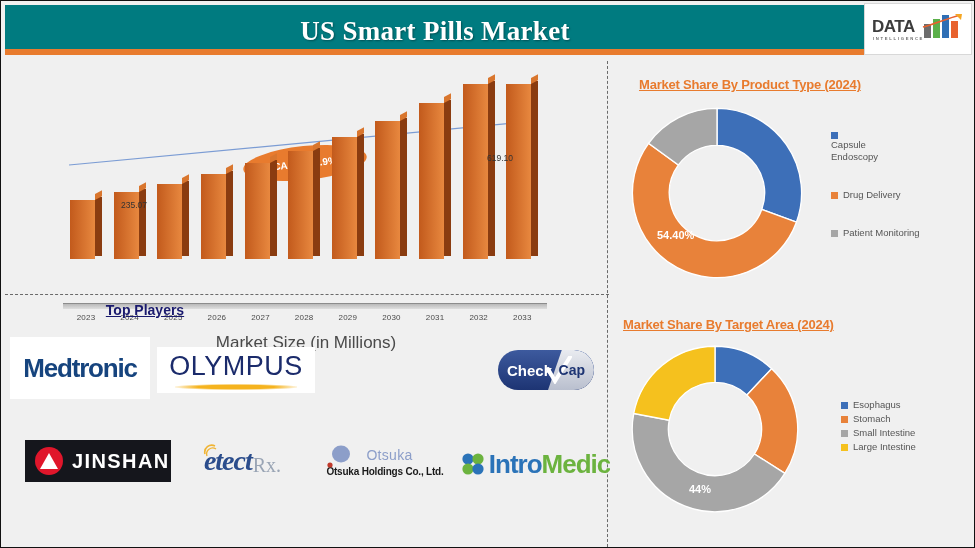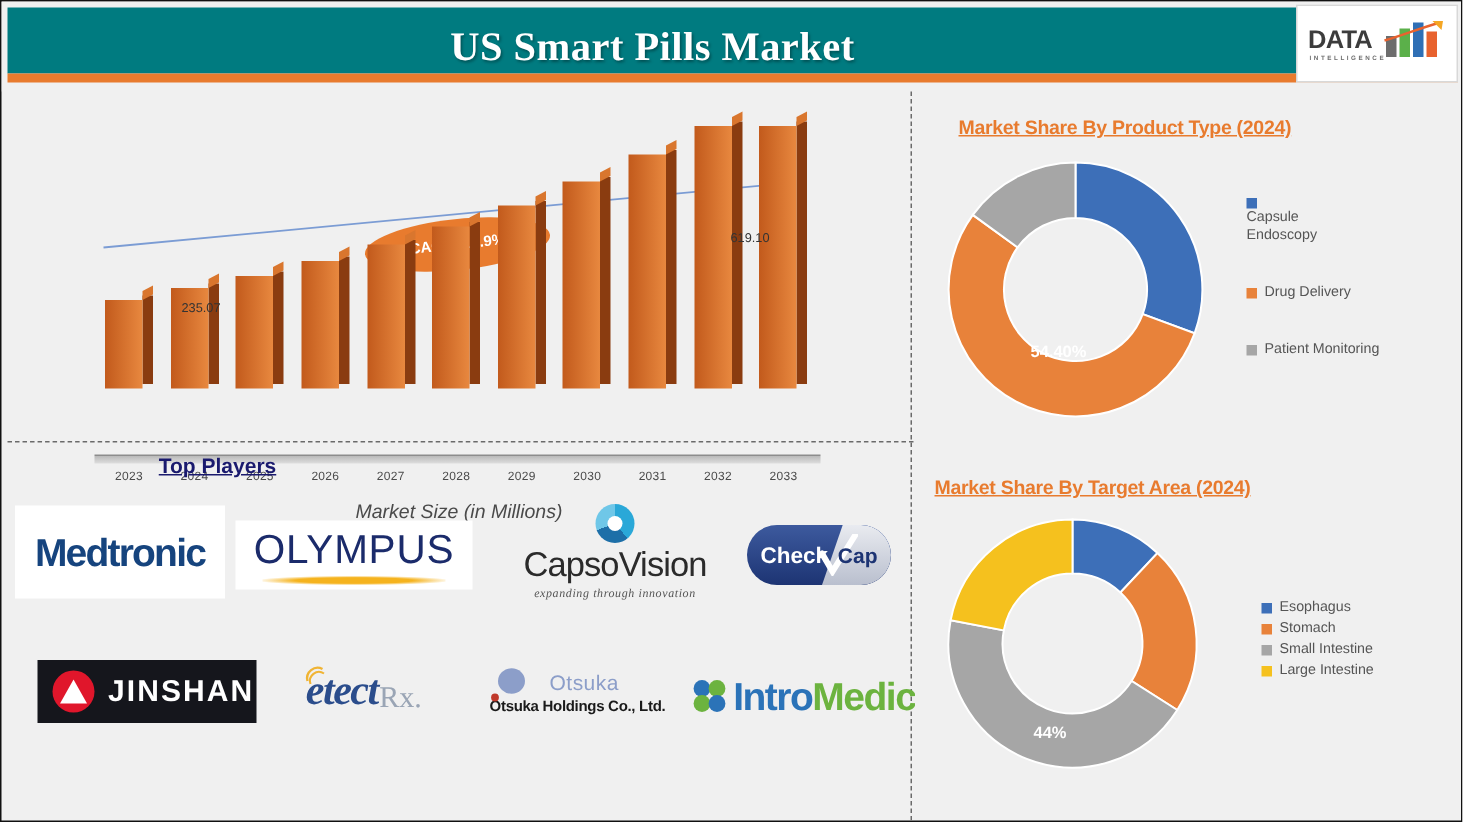--- a/index.html
+++ b/index.html
@@ -89,21 +89,21 @@
   }
   #bar-axisline {
     position:absolute; left:58px; top:244px; width:484px; height:1px; background:#8c8c8c;
   }
   .year-label {
     position:absolute; top:254px; width:44px; text-align:center;
     font-size:8px; color:#4a4a4a; letter-spacing:.2px;
   }
   #axis-title {
     position:absolute; left:0; top:274px; width:602px; text-align:center;
-    font-size:13px; color:#4a4a4a;font-style:italic;
+    font-size:17px; color:#4a4a4a;
   }
   .val-label {
     position:absolute; font-size:8.5px; color:#333; white-space:nowrap;
   }
   #label-first { left:116px; top:141px; }
   #label-last  { left:482px; top:94px; }
 
   #trend-line { position:absolute; left:60px; top:60px; width:480px; height:50px; }
 
   #cagr-bubble {
@@ -333,27 +333,20 @@
       <span class="medtronic-txt">Medtronic</span>
     </div>
 
     <div class="logo-card" style="left:152px; top:50px; width:158px; height:46px;">
       <div class="olympus-wrap">
         <div class="olympus-txt">OLYMPUS</div>
         <div class="olympus-swoosh"></div>
       </div>
     </div>
 
-    <div class="logo-plain" style="left:330px; top:38px; width:150px; height:66px;">
-      <div class="capso-wrap">
-        <div class="capso-mark"></div>
-        <div class="capso-txt">CapsoVision</div>
-        <div class="capso-tag">expanding through innovation</div>
-      </div>
-    </div>
 
     <div class="logo-plain" style="left:488px; top:50px; width:106px; height:46px;">
       <div class="checkcap-pill">
         <div class="cc-right-bg"></div>
         <span class="cc-left">Check</span>
         <svg class="cc-tick" width="26" height="28" viewBox="0 0 26 28">
           <path d="M2,13 L9,25 L24,1" stroke="#ffffff" stroke-width="4" fill="none" stroke-linecap="round"></path>
         </svg>
         <span class="cc-right">Cap</span>
       </div>
@@ -404,21 +397,21 @@
     </div>
   </div>
 
   <div id="donut1-panel">
     <div class="donut-title" style="top:16px;margin-left:16px;">Market Share By Product Type (2024)</div>
     <svg id="donut1-svg" style="position:absolute; left:14px; top:42px;" width="180" height="180" viewBox="0 0 200 200">
         <path d="M100,6 A94,94 0 0 1 188.24098261946418,132.3964347784046 L149.75289445565534,118.2660749282494 A53,53 0 0 0 100,47 Z" fill="#3d6fb8" stroke="#ffffff" stroke-width="1.5"></path>
         <path d="M188.24098261946418,132.3964347784046 A94,94 0 1 1 23.95240252875493,44.74818628450753 L57.12209929812778,68.84738162849894 A53,53 0 1 0 149.75289445565534,118.2660749282494 Z" fill="#e8823a" stroke="#ffffff" stroke-width="1.5"></path>
         <path d="M23.95240252875493,44.74818628450753 A94,94 0 0 1 99.99999999999999,6 L99.99999999999999,47 A53,53 0 0 0 57.12209929812778,68.84738162849894 Z" fill="#a6a6a6" stroke="#ffffff" stroke-width="1.5"></path>
       </svg>
-    <div class="donut-val" id="donut1-val" style="left:74px; top:168px;">54.40%</div>
+    <div class="donut-val" id="donut1-val" style="left:44px; top:168px;">54.40%</div>
     <div class="legend" id="donut1-legend" style="left:218px; top:68px;">
         <div class="legend-row" style="margin-bottom: 26px; flex-direction: column;">
           <span class="legend-sq" style="background: rgb(61, 111, 184);"></span>
           <span class="legend-txt">Capsule Endoscopy</span>
         </div>
         <div class="legend-row" style="margin-bottom: 26px;">
           <span class="legend-sq" style="background: rgb(232, 130, 58);"></span>
           <span class="legend-txt">Drug Delivery</span>
         </div>
         <div class="legend-row" style="margin-bottom: 26px;">

